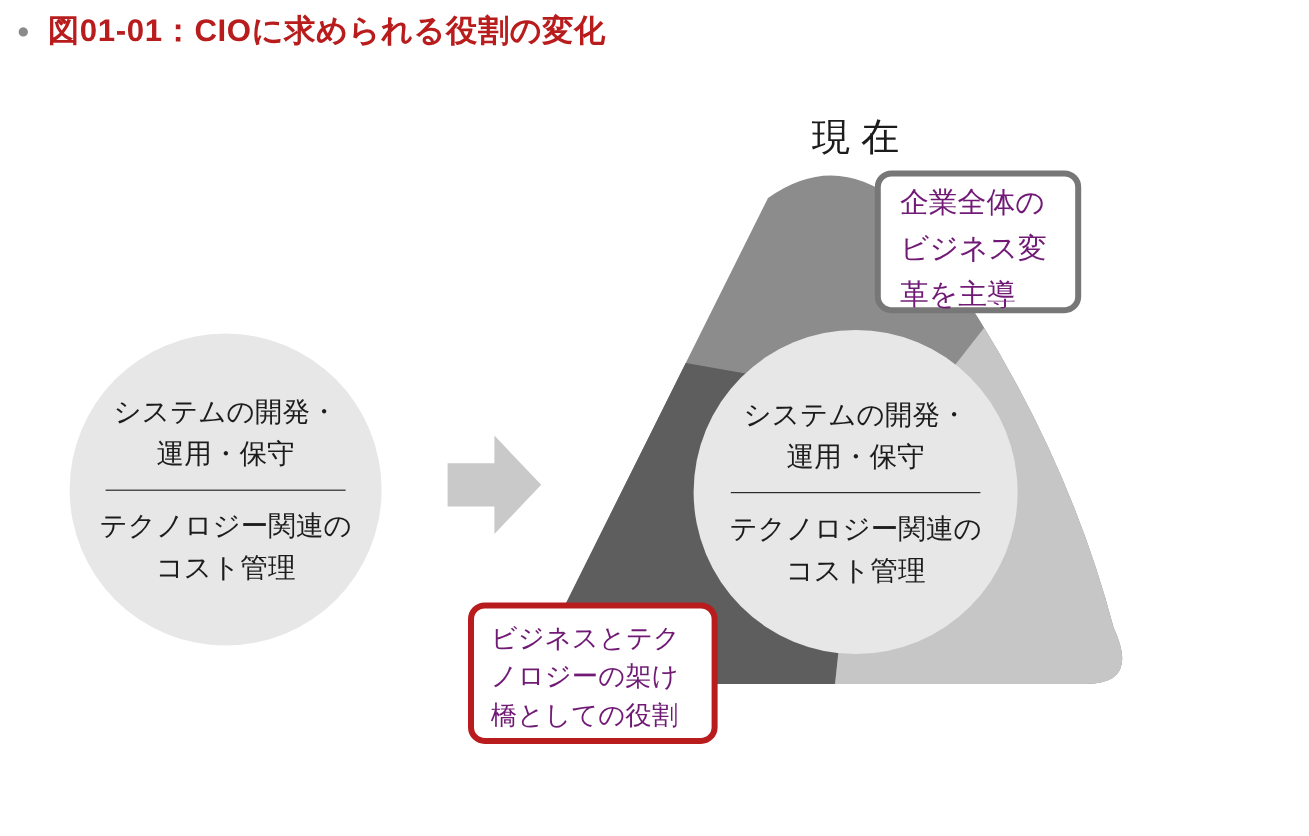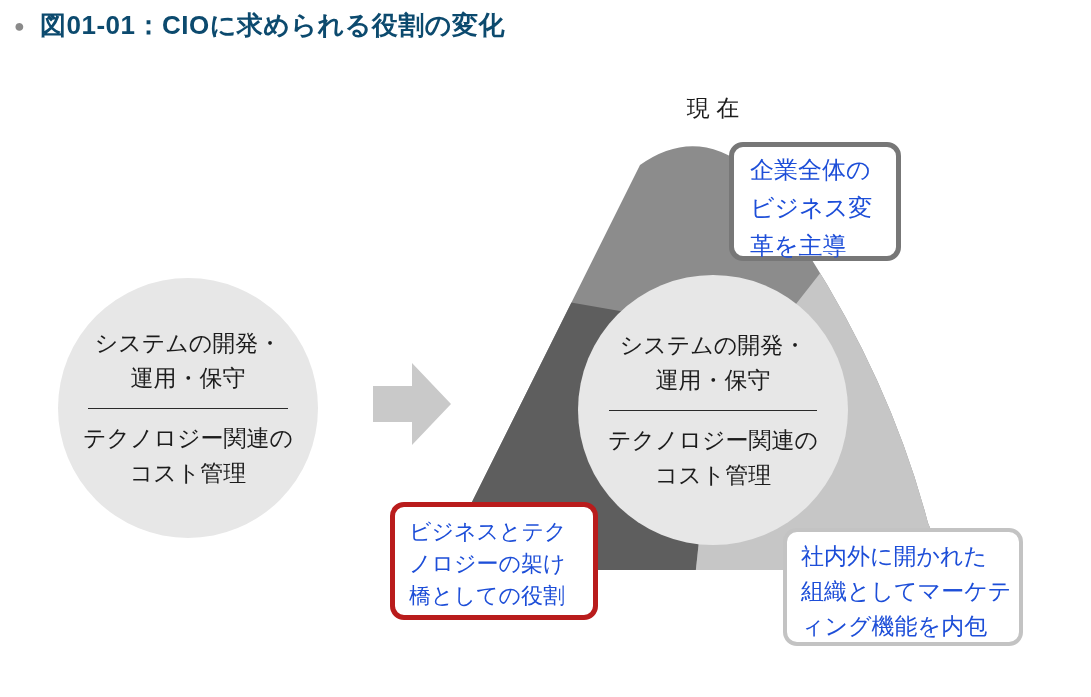--- a/index.html
+++ b/index.html
@@ -7,45 +7,45 @@
     position:relative;width:1091px;height:697px;background:#ffffff;overflow:hidden;
     font-family:"Liberation Sans","DejaVu Sans",sans-serif;color:#1c1c1c;
   }
   
   .title-row{position:absolute;left:14px;top:8px;display:flex;align-items:center;}
   .bullet{
     width:18px;height:18px;line-height:18px;font-size:18px;color:#8a8a8a;
     display:inline-block;margin-right:8px;overflow:hidden;
   }
   .title{
-    margin:0;font-size:26px;font-weight:bold;letter-spacing:0.5px;color:#0c4a6e;
+    margin:0;font-size:26px;font-weight:bold;letter-spacing:0.5px;color:#b91c1c;
   }
   
-  .stage-label{position:absolute;font-size:23px;text-align:center;color:#1c1c1c;}
+  .stage-label{position:absolute;font-size:32px;text-align:center;color:#1c1c1c;}
   .before-label{left:58px;top:220px;width:260px;}
   .after-label{left:613px;top:93px;width:200px;}
   
   .circle{
     position:absolute;border-radius:50%;background:#e7e7e7;
     display:flex;flex-direction:column;align-items:center;justify-content:center;
     z-index:2;
   }
   .before-circle{left:58px;top:278px;width:260px;height:260px;}
   .after-circle{left:578px;top:275px;width:270px;height:270px;}
   .ctext{font-size:23px;line-height:35px;text-align:center;white-space:nowrap;}
   .divider{height:1px;background:#2a2a2a;margin:12px 0;}
   .before-circle .divider{width:200px;}
   .after-circle .divider{width:208px;}
   
   .arrow-svg{position:absolute;left:370px;top:358px;z-index:1;}
   .triangle-svg{position:absolute;left:440px;top:125px;z-index:1;}
   
   .callout{
     position:absolute;background:#ffffff;border-radius:14px;z-index:3;
-    white-space:pre-line;color:#1d4ed8;box-sizing:border-box;
+    white-space:pre-line;color:#701a75;box-sizing:border-box;
   }
   .callout-tr{
     left:729px;top:142px;width:172px;height:119px;
     border:5px solid #777777;font-size:24px;line-height:38px;padding:4px 0 0 16px;
   }
   .callout-bl{
     left:390px;top:502px;width:208px;height:118px;
     border:5px solid #b91c1c;font-size:22px;line-height:32px;padding:9px 0 0 14px;
   }
   .callout-br{
@@ -96,17 +96,14 @@
     <div class="ctext">テクノロジー関連の</div>
     <div class="ctext">コスト管理</div>
   </div>
 
   <div class="callout callout-tr">企業全体の
 ビジネス変
 革を主導</div>
   <div class="callout callout-bl">ビジネスとテク
 ノロジーの架け
 橋としての役割</div>
-  <div class="callout callout-br">社内外に開かれた
-組織としてマーケテ
-ィング機能を内包</div>
 
 </div>
 
 </body></html>

